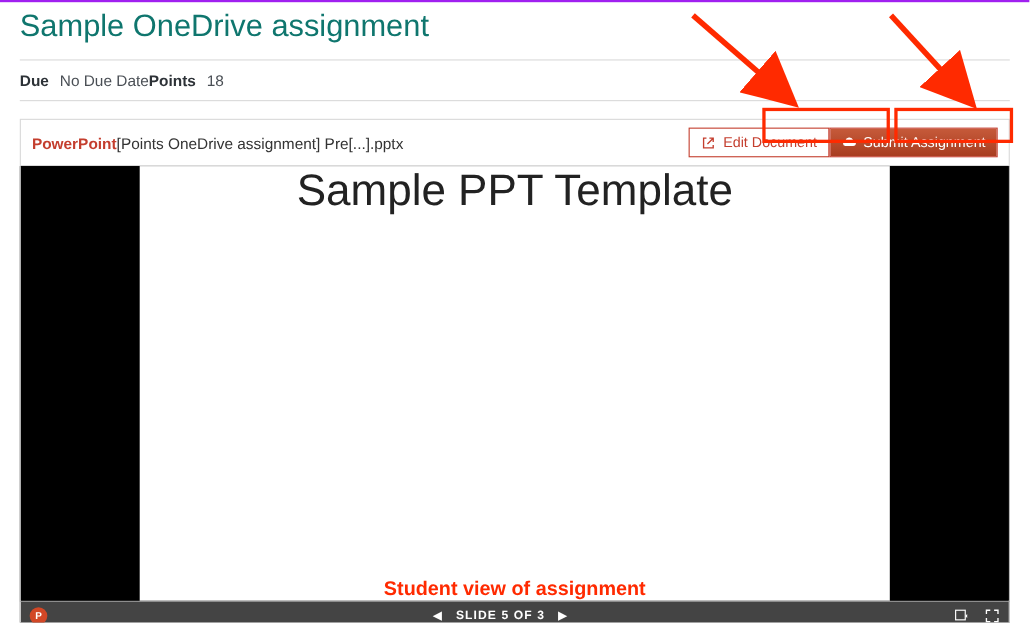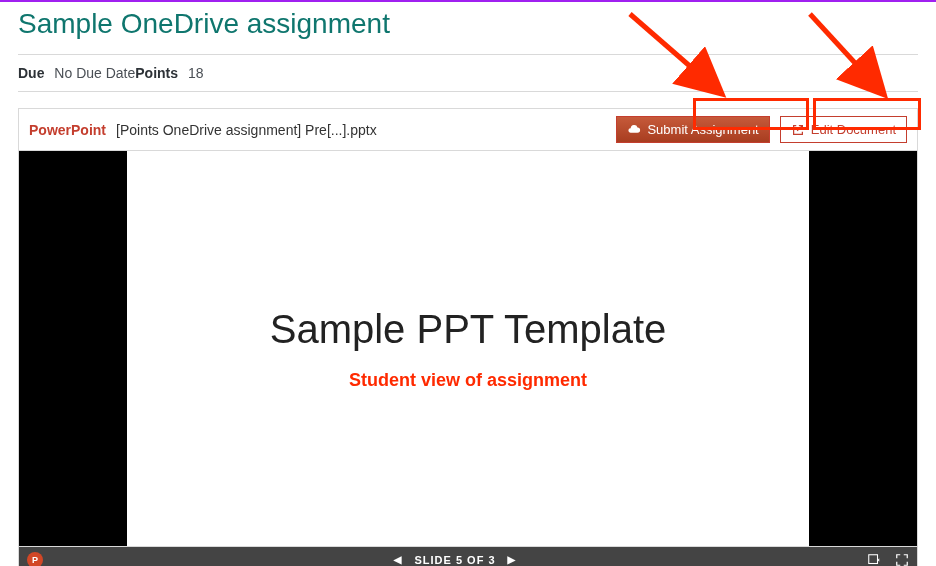--- a/index.html
+++ b/index.html
@@ -28,21 +28,20 @@
     color:#2d3237;
   }
   .meta-row .lbl { font-weight:700; margin-right:6px; }
   .meta-row .val { color:#4a4f55; }
   .doc-bar {
     margin-top:16px;
     border:1px solid #d9d9d9;
     display:flex;
     align-items:center;
     padding: 7px 10px;
-    gap:10px;
     background:#fff;
   }
   .app-name { color:#c43e2e; font-weight:700; font-size:14px; }
   .file-name { color:#333; font-size:14px; }
   .spacer { flex:1; }
   .btn {
     display:inline-flex;
     align-items:center;
     gap:6px;
     font-size:13px;
@@ -80,21 +79,21 @@
     display:flex;
     align-items:stretch;
   }
   .pillarbox { width:108px; background:#000; }
   .slide {
     flex:1;
     background:#fff;
     display:flex;
     flex-direction:column;
     align-items:center;
-    justify-content:center;
+    justify-content:space-between;
     gap:18px;
   }
   .slide-title {
     font-size:40px;
     font-weight:400;
     color:#222;
   }
   .annotation {
     color:#ff2a00;
     font-weight:700;
@@ -140,35 +139,35 @@
     <div>
       <span class="lbl">Points</span>
       <span class="val">18</span>
     </div>
   </div>
 
   <div class="doc-bar">
     <span class="app-name">PowerPoint</span>
     <span class="file-name">[Points OneDrive assignment] Pre[...].pptx</span>
     <div class="spacer"></div>
+    <button class="btn btn-outline">
+      <span class="icon-sm">
+        <svg viewBox="0 0 16 16" width="14" height="14">
+            <path fill="none" stroke="#c43e2e" stroke-width="1.4" d="M6 3H3v10h10V10 M9 3h4v4 M13 3 7 9"></path>
+          </svg>
+      </span>
+      <span>Edit Document</span>
+    </button>
     <button class="btn btn-solid">
       <span class="icon-sm">
         <svg viewBox="0 0 16 16" width="14" height="14">
             <path fill="#fff" d="M12 11a3 3 0 0 0 0-6 4 4 0 0 0-7.8 1A2.5 2.5 0 0 0 4 11h8z"></path>
           </svg>
       </span>
       <span>Submit Assignment</span>
-    </button>
-    <button class="btn btn-outline">
-      <span class="icon-sm">
-        <svg viewBox="0 0 16 16" width="14" height="14">
-            <path fill="none" stroke="#c43e2e" stroke-width="1.4" d="M6 3H3v10h10V10 M9 3h4v4 M13 3 7 9"></path>
-          </svg>
-      </span>
-      <span>Edit Document</span>
     </button>
   </div>
 
   <div class="viewer">
     <div class="pillarbox"></div>
     <div class="slide">
       <div class="slide-title">Sample PPT Template</div>
       <div class="annotation">Student view of assignment</div>
     </div>
     <div class="pillarbox"></div>

